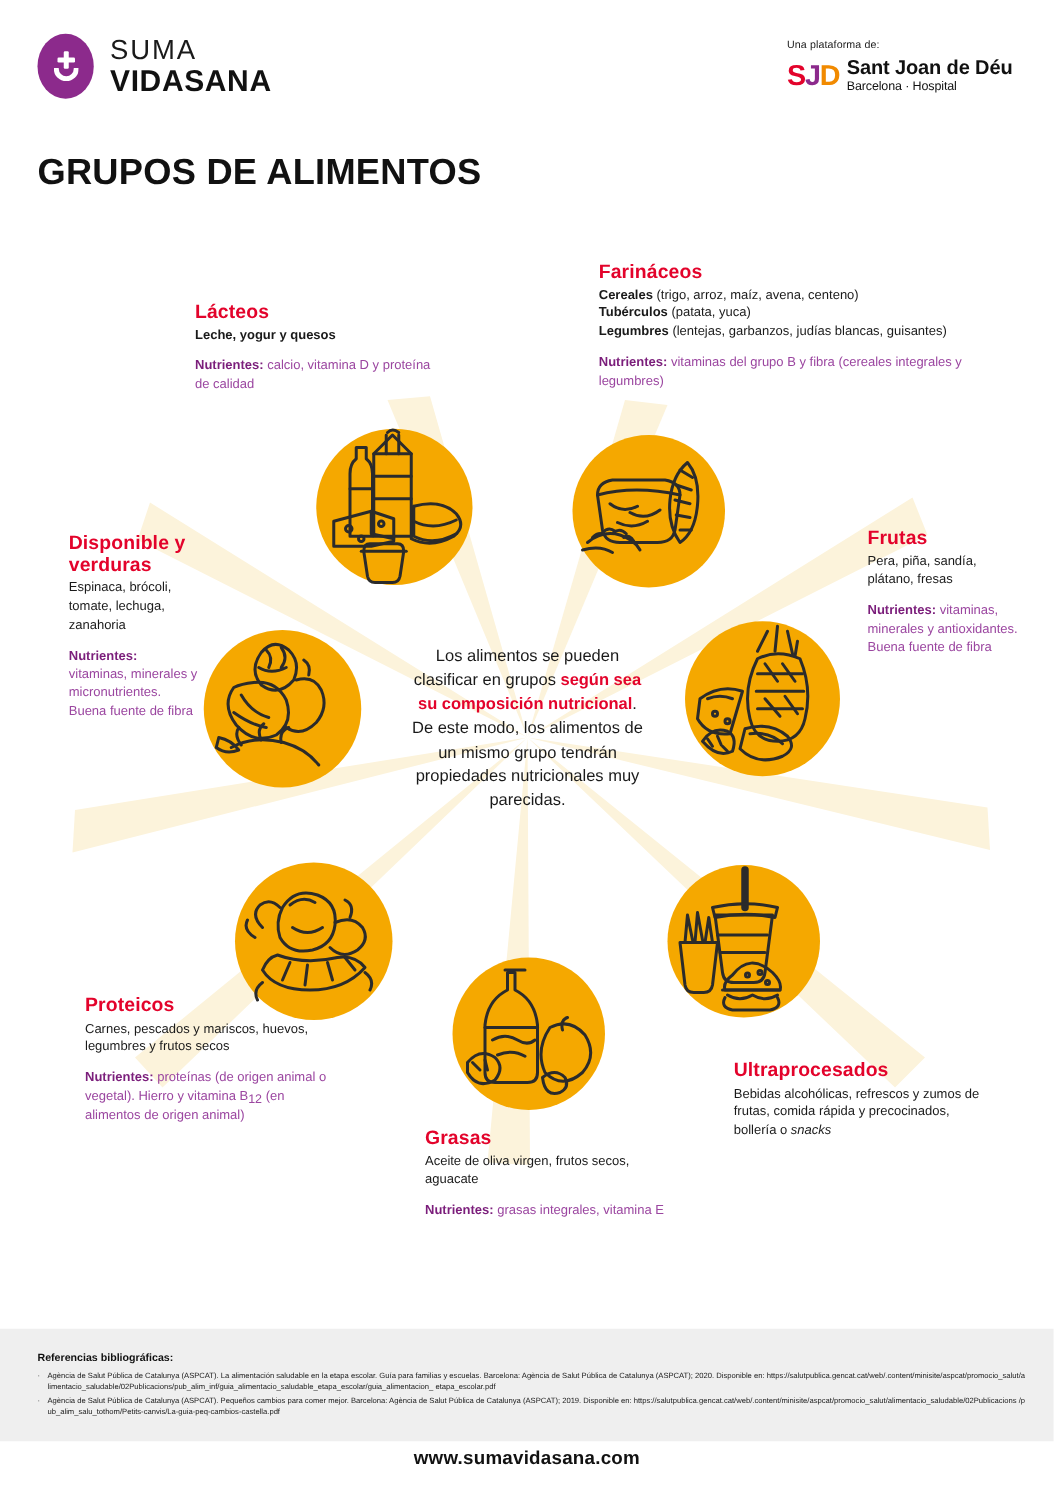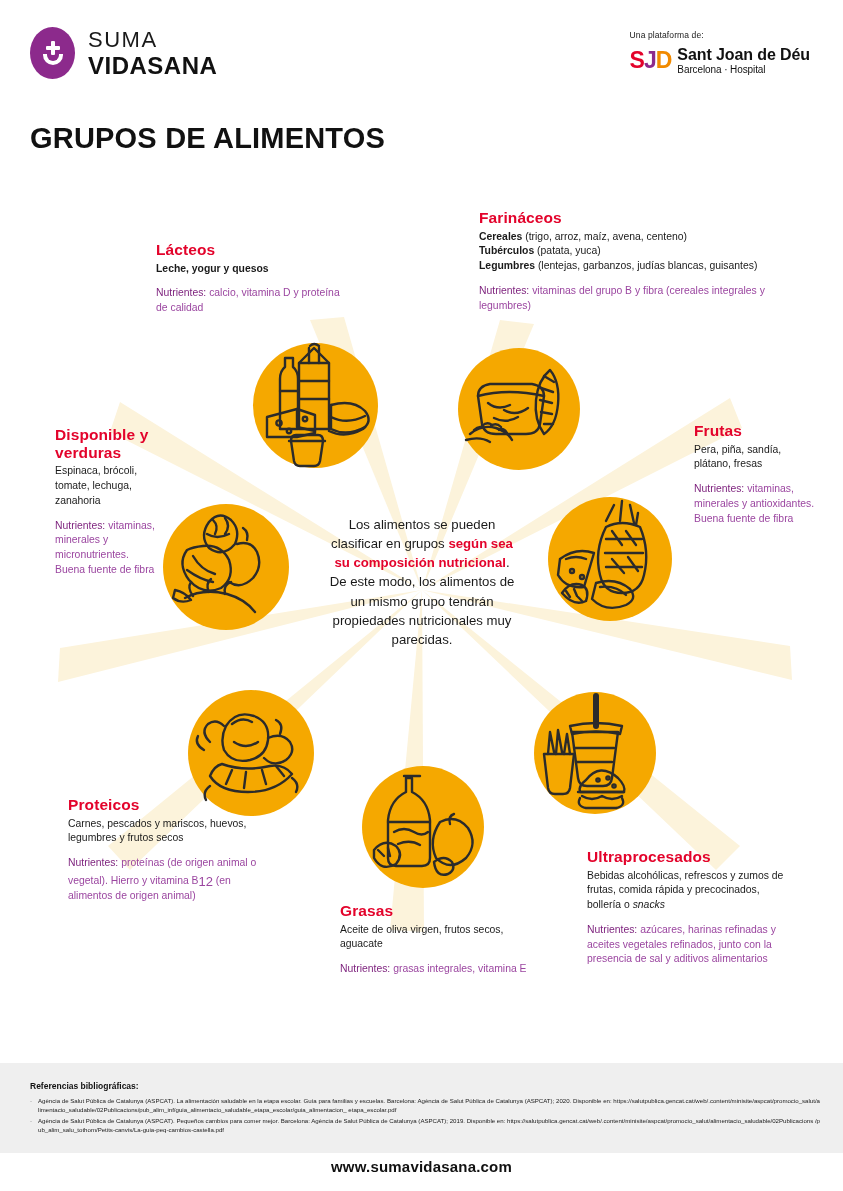--- a/index.html
+++ b/index.html
@@ -93,22 +93,22 @@
   }
   .g-desc {
     font-size: 10.4px; font-weight: 400; color: #1a1a1a;
     line-height: 1.42;
   }
   .g-desc b { font-weight: 800; }
   .g-desc i { font-style: italic; }
   .g-nutr {
     font-size: 10.4px; color: #9B46A0; line-height: 1.42; margin-top: 10px;
   }
-  .g-nutr .lbl { font-weight: 400; color: #7B1E7B; }
-  .g-nutr sub { font-size: 13px; vertical-align: baseline; position: relative; top: 2px; }
+  .g-nutr .lbl { font-weight: 700; color: #7B1E7B; }
+  .g-nutr sub { font-size: 10px; vertical-align: baseline; position: relative; top: 2px; }
 
   
   .center-text {
     position: absolute; left: 325px; top: 515px; width: 194px;
     text-align: center; font-size: 13.2px; line-height: 1.45;
     color: #1a1a1a; z-index: 3;
   }
   .center-text b { font-weight: 800; color: #E3032B; }
 
   
@@ -330,21 +330,20 @@
 
   <div class="block" style="left:340px; top:902px; width:196px;">
     <div class="g-title">Grasas</div>
     <div class="g-desc">Aceite de oliva virgen, frutos secos, aguacate</div>
     <div class="g-nutr"><span class="lbl">Nutrientes:</span><span> grasas integrales, vitamina E</span></div>
   </div>
 
   <div class="block" style="left:587px; top:848px; width:198px;">
     <div class="g-title">Ultraprocesados</div>
     <div class="g-desc">Bebidas alcohólicas, refrescos y zumos de frutas, comida rápida y precocinados, bollería o <i>snacks</i></div>
-    <div class="g-nutr"><span class="lbl">Nutrientes:</span><span> azúcares, harinas refinadas y aceites vegetales refinados, junto con la presencia de sal y aditivos alimentarios</span></div>
   </div>
 
   <div class="center-text"><span>Los alimentos se pueden clasificar en grupos </span><b>según sea su composición nutricional</b><span>. De este modo, los alimentos de un mismo grupo tendrán propiedades nutricionales muy parecidas.</span></div>
 
   <div class="footer-band"></div>
   <div class="refs-title">Referencias bibliográficas:</div>
   <div class="refs-list">
     <div class="ref-item">
       <span class="ref-bullet">·</span>
       <span class="ref-body">Agència de Salut Pública de Catalunya (ASPCAT). La alimentación saludable en la etapa escolar. Guía para familias y escuelas. Barcelona: Agència de Salut Pública de Catalunya (ASPCAT); 2020. Disponible en: https://salutpublica.gencat.cat/web/.content/minisite/aspcat/promocio_salut/alimentacio_saludable/02Publicacions/pub_alim_inf/guia_alimentacio_saludable_etapa_escolar/guia_alimentacion_ etapa_escolar.pdf</span>

